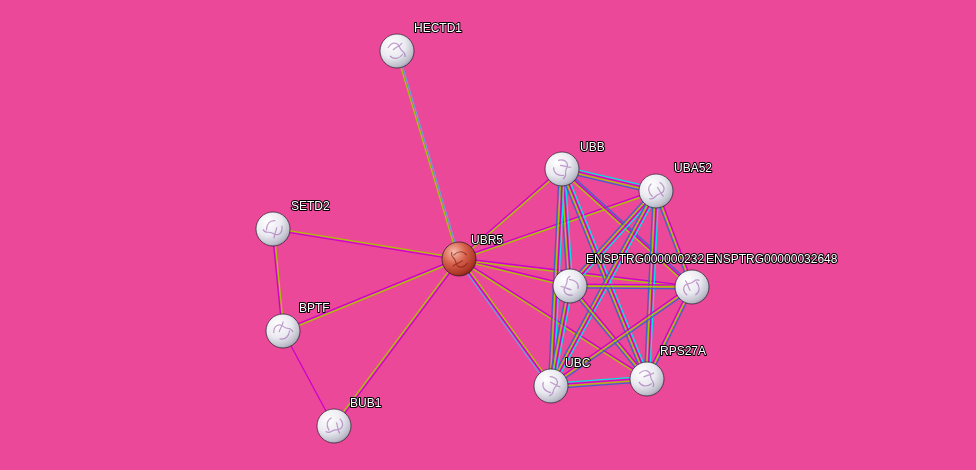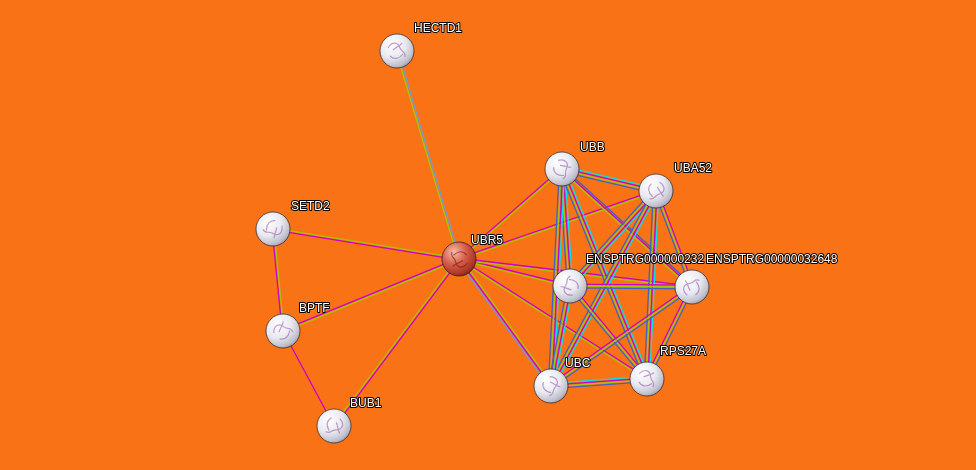--- a/index.html
+++ b/index.html
@@ -1,16 +1,16 @@
 <!DOCTYPE html>
 <html><head>
 <meta charset="utf-8">
 <style>
   html,body{margin:0;padding:0;background:#000;}
-  .stage{position:relative;width:976px;height:470px;background:#f97316;overflow:hidden;}
+  .stage{position:relative;width:976px;height:470px;background:#ec4899;overflow:hidden;}
   svg{display:block;}
   text.node-label{
     font-family:"Liberation Sans", sans-serif;
     font-size:12px;
     fill:#ffffff;
     paint-order:stroke;
     stroke:#000000;
     stroke-width:2px;
     stroke-linejoin:round;
   }

